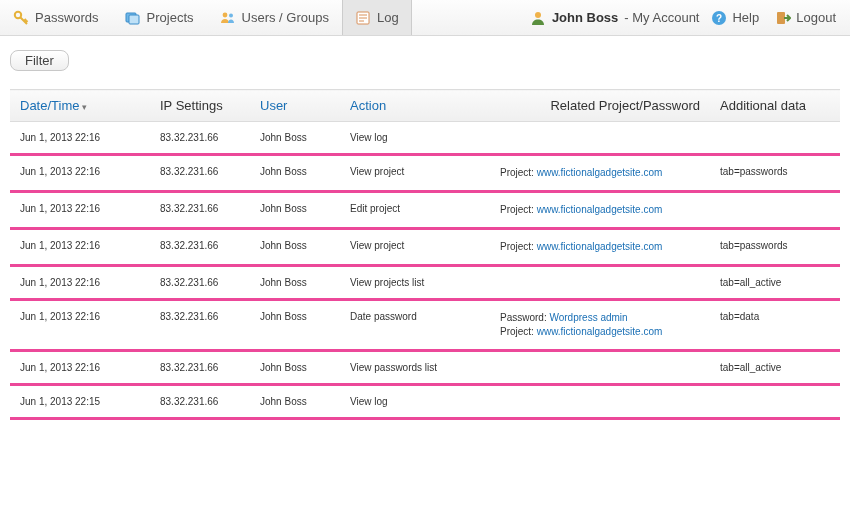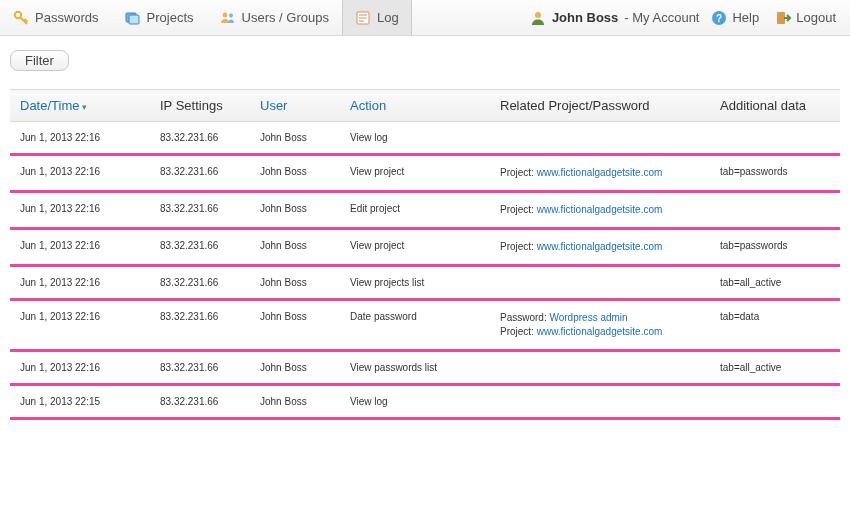--- a/index.html
+++ b/index.html
@@ -68,21 +68,21 @@
     vertical-align: top;
     font-size: 10px;
     color: #333;
   }
   tbody td a { color: #1a6fb5; text-decoration: none; cursor: pointer; text-align: center; }
   tbody td .rel-line { line-height: 1.4; }
   .col-dt { width: 140px; }
   .col-ip { width: 100px; }
   .col-user { width: 90px; }
   .col-action { width: 150px; }
-  .col-rel { width: 220px; }
+  .col-rel { width: 220px; text-align: right; }
   .col-add { }
 </style>
 </head>
 <body>
 
 <div class="navbar">
   <div class="nav-left">
 
     <div class="nav-item">
       <svg class="icon" viewBox="0 0 16 16">

